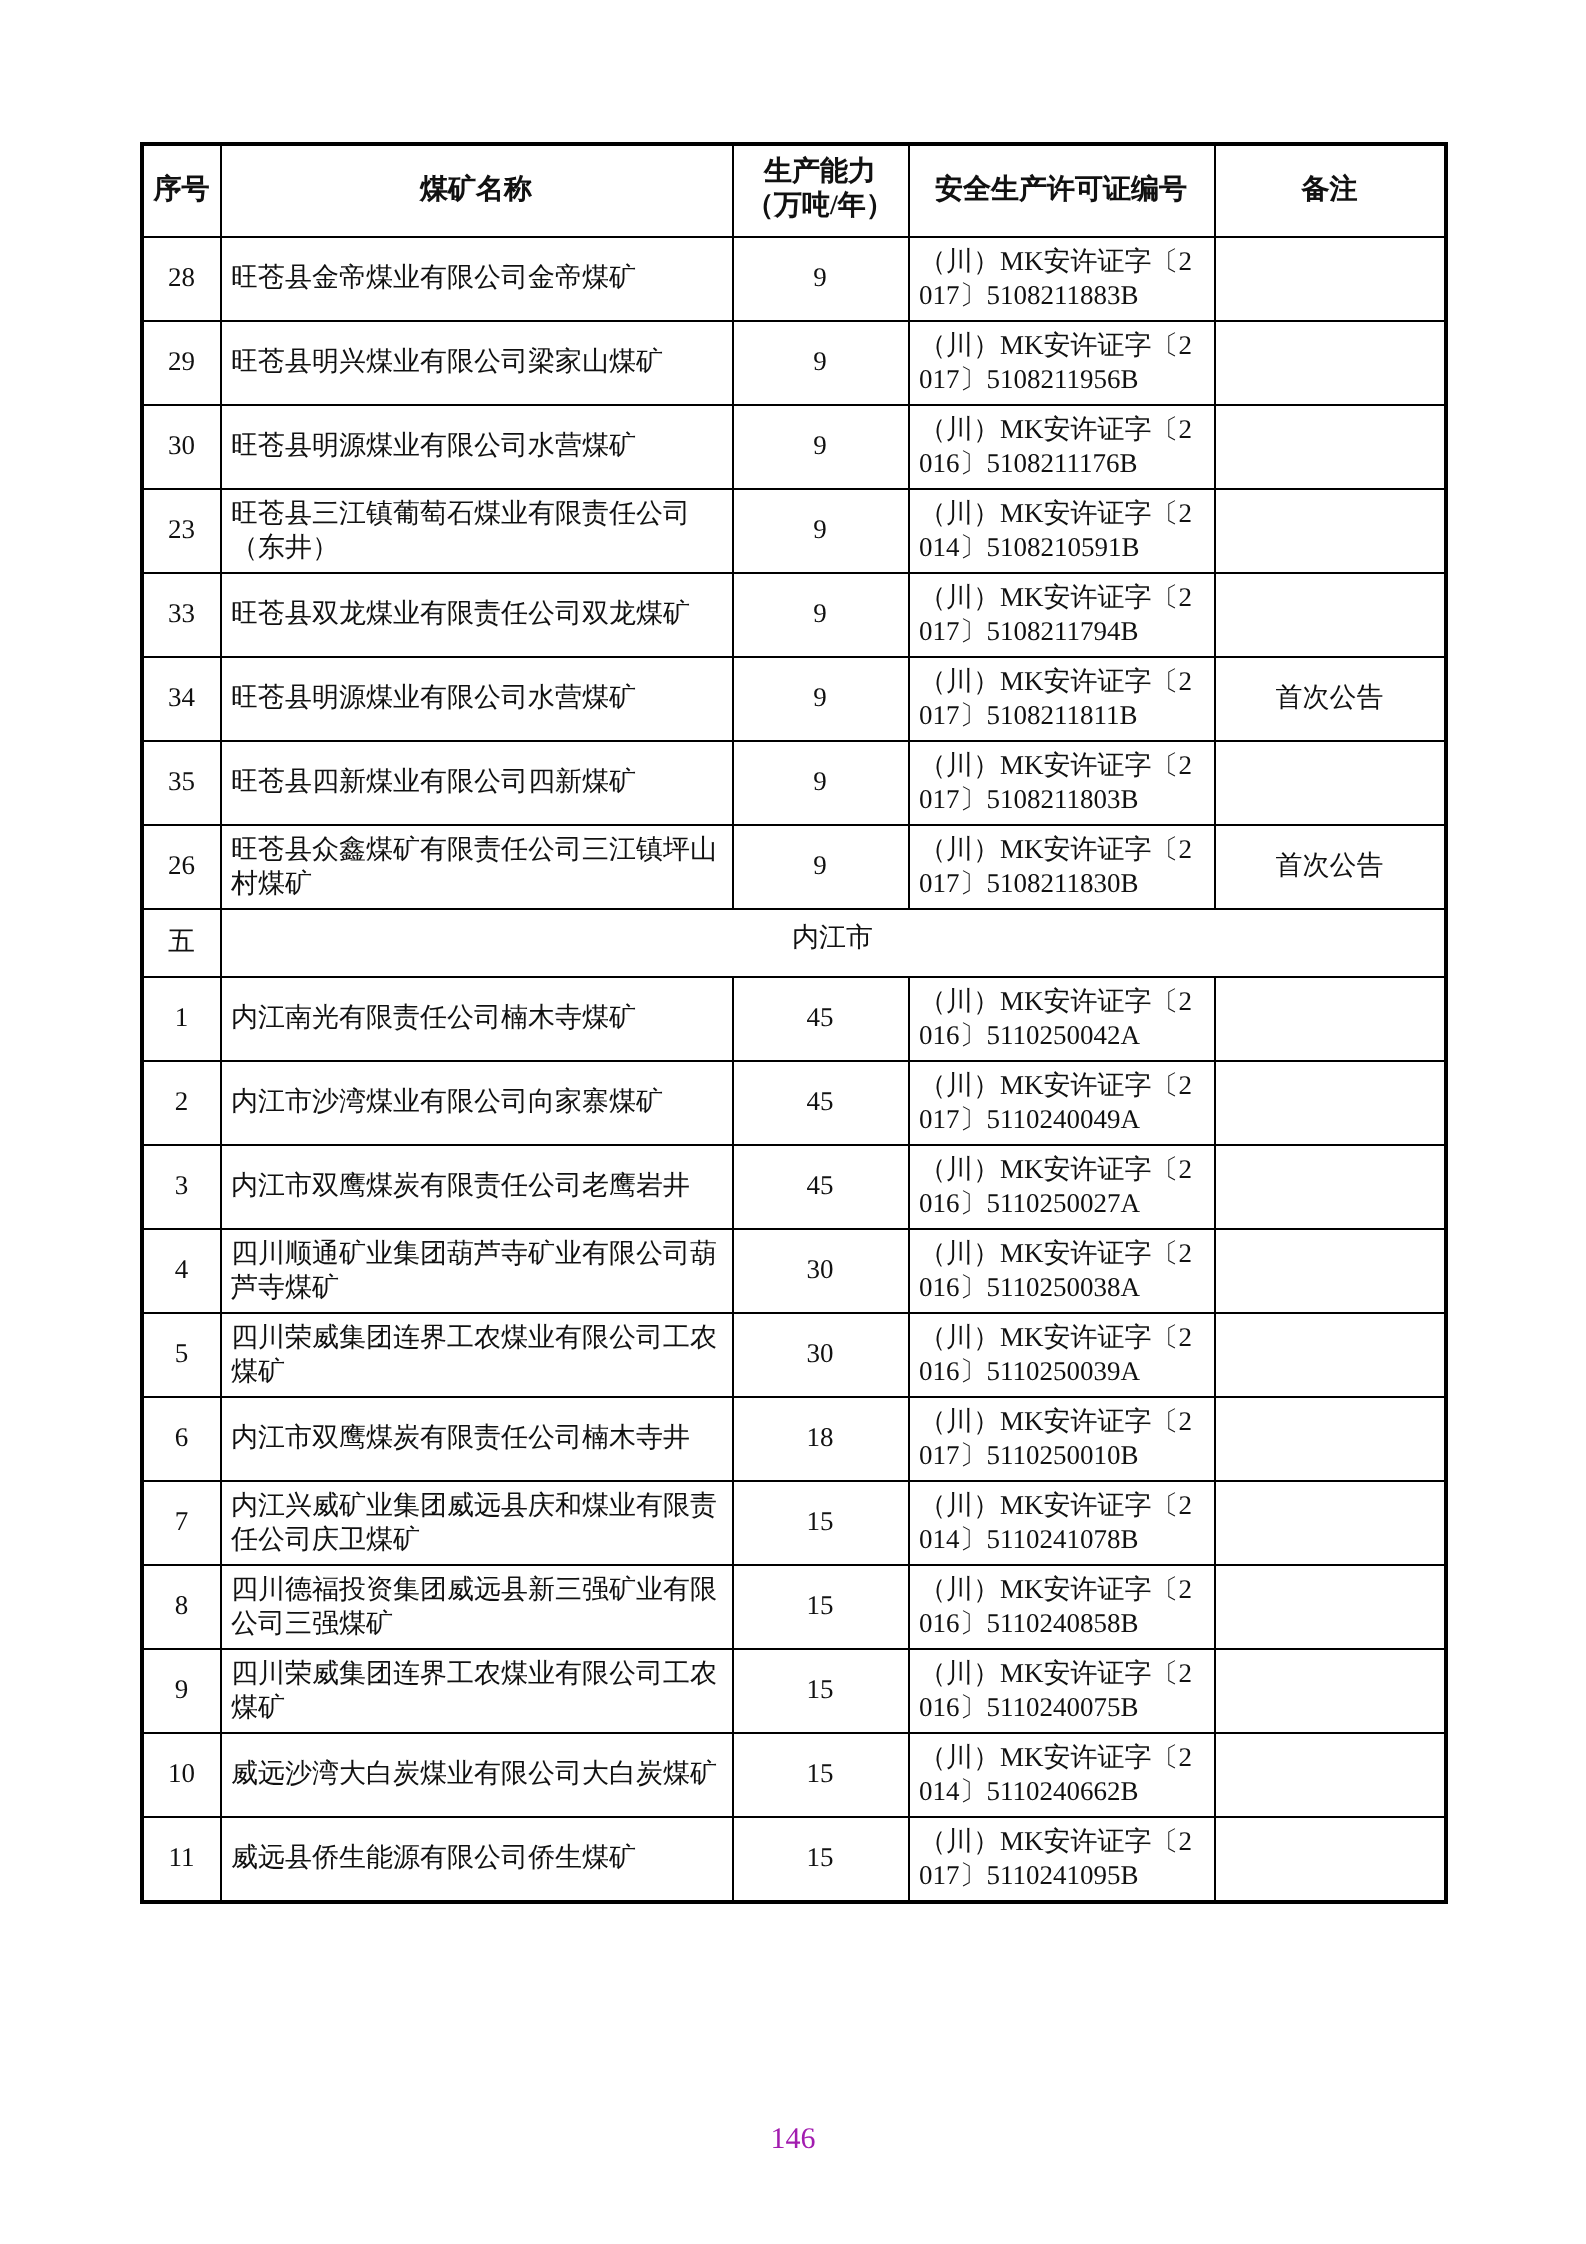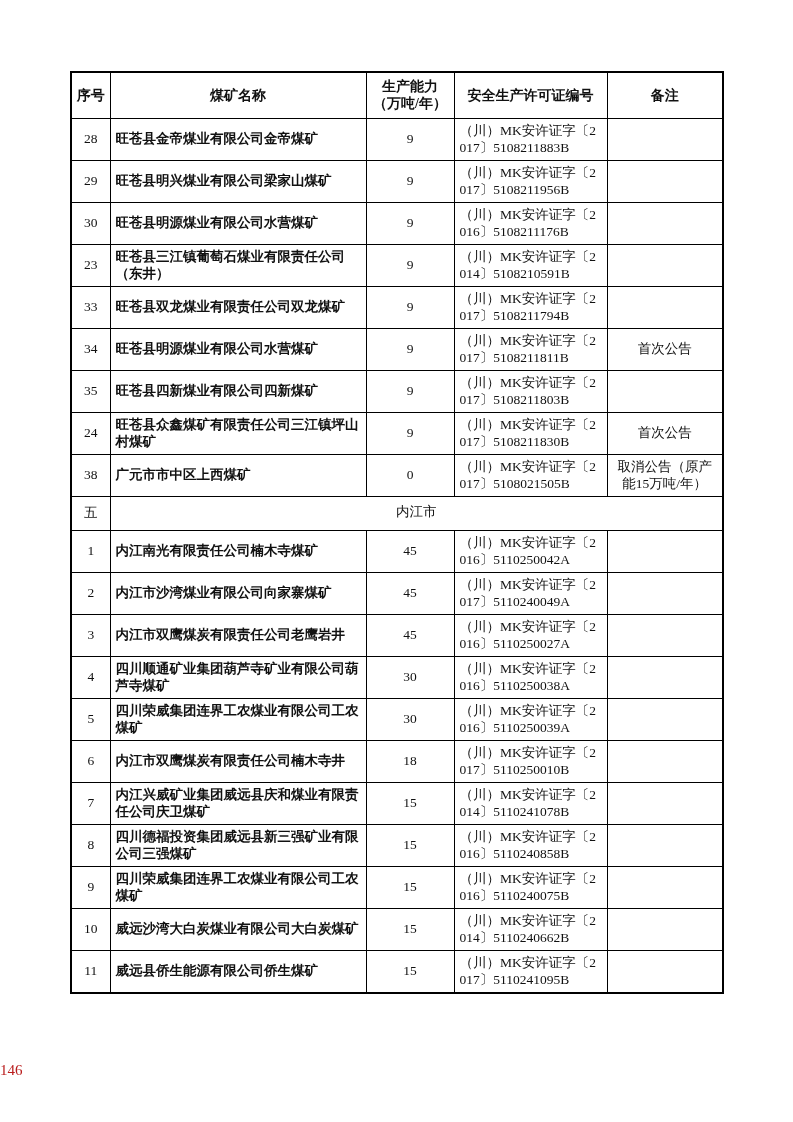--- a/index.html
+++ b/index.html
@@ -35,34 +35,35 @@
   }
   table.mine-table thead th {
     font-weight: bold;
     font-size: 14px;
     text-align: center;
     height: 46px;
     white-space: pre-line;
     padding: 2px 2px;
   }
   td.c-no   { text-align: center; }
-  td.c-name { text-align: left; padding-left: 7px; font-weight: bold; }
+  td.c-name { text-align: left; padding-left: 7px; }
   td.c-cap  { text-align: center; }
   td.c-lic  { text-align: left; padding-left: 6px; padding-right: 2px; }
   td.c-note { text-align: center; padding-left: 3px; padding-right: 3px; }
   tr.data-row { height: 38px; }
   tr.section-row { height: 34px; }
   td.c-section { text-align: center; padding-left: 7px; font-family: Liberation Mono, monospace; }
   .page-number {
     position: absolute;
     left: 0;
     top: 1062px;
     width: 100%;
+    text-align: center;
     font-size: 15px;
-    color: #b91c1c;
+    color: #a21caf;
   }
 </style>
 </head>
 <body>
 
 <div class="page">
 
   <table class="mine-table">
     <colgroup>
       <col style="width:39px">
@@ -125,32 +126,25 @@
     <td class="c-note">首次公告</td>
   </tr>
         <tr class="data-row">
     <td class="c-no">35</td>
     <td class="c-name">旺苍县四新煤业有限公司四新煤矿</td>
     <td class="c-cap">9</td>
     <td class="c-lic">（川）MK安许证字〔2017〕5108211803B</td>
     <td class="c-note"></td>
   </tr>
         <tr class="data-row">
-    <td class="c-no">24</td>
+    <td class="c-no">26</td>
     <td class="c-name">旺苍县众鑫煤矿有限责任公司三江镇坪山村煤矿</td>
     <td class="c-cap">9</td>
     <td class="c-lic">（川）MK安许证字〔2017〕5108211830B</td>
     <td class="c-note">首次公告</td>
-  </tr>
-        <tr class="data-row">
-    <td class="c-no">38</td>
-    <td class="c-name">广元市市中区上西煤矿</td>
-    <td class="c-cap">0</td>
-    <td class="c-lic">（川）MK安许证字〔2017〕5108021505B</td>
-    <td class="c-note">取消公告（原产能15万吨/年）</td>
   </tr>
         <tr class="section-row">
     <td class="c-no">五</td>
     <td class="c-section" colspan="4">内江市</td>
   </tr>
         <tr class="data-row">
     <td class="c-no">1</td>
     <td class="c-name">内江南光有限责任公司楠木寺煤矿</td>
     <td class="c-cap">45</td>
     <td class="c-lic">（川）MK安许证字〔2016〕5110250042A</td>

